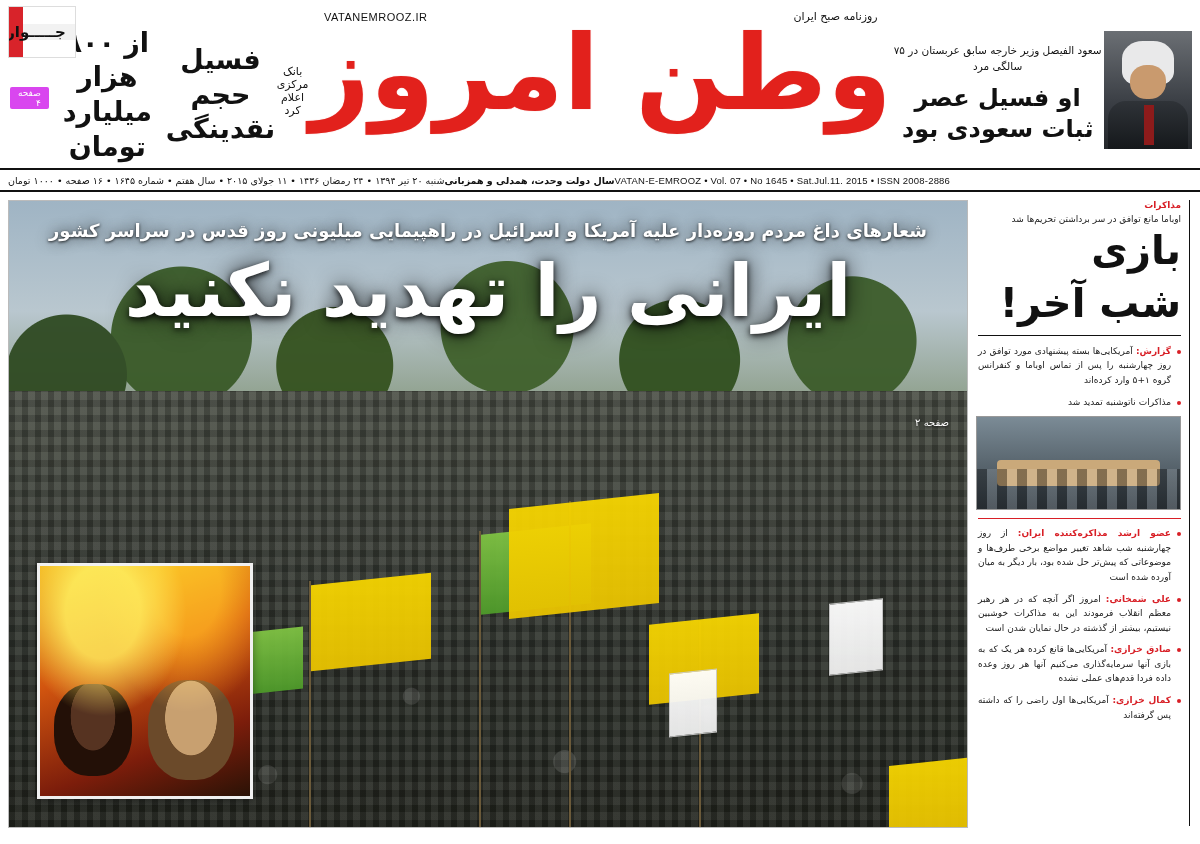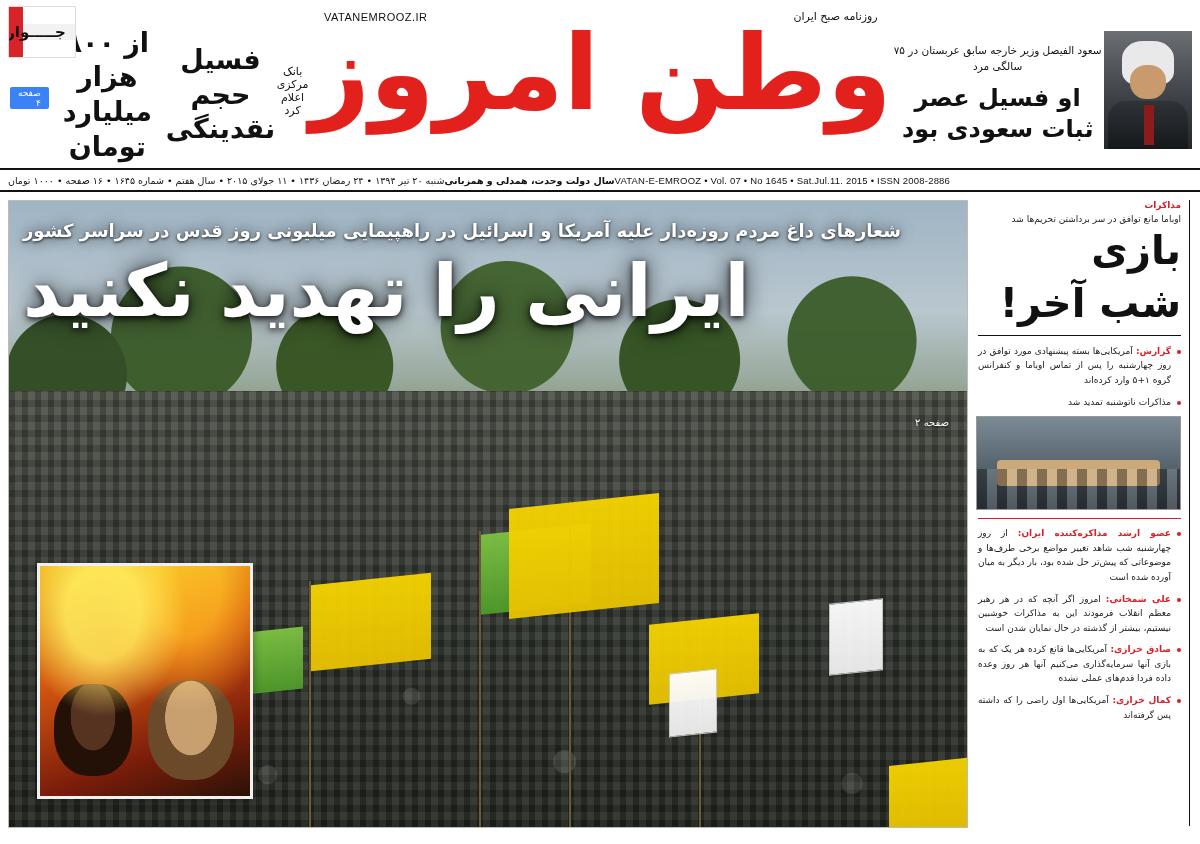--- a/index.html
+++ b/index.html
@@ -25,21 +25,21 @@
   }
   .mh-kicker{
     font-size:11px;color:#111;text-align:center;letter-spacing:0;
     margin-bottom:8px;direction:rtl;
   }
   .mh-head1{
     font-size:27px;font-weight:bold;color:#111;text-align:center;
     line-height:1.28;direction:rtl;
   }
   .mh-badge{
-    margin-top:6px;background:#3b82f6;color:#fff;font-size:9px;
+    margin-top:6px;background:#d946ef;color:#fff;font-size:9px;
     padding:1px 8px;border-radius:2px;display:inline-block;
   }
 
   .mh-center{
     flex:1 1 auto;display:flex;flex-direction:column;align-items:center;
     justify-content:flex-start;position:relative;padding-top:6px;
   }
   .mh-toprow{
     width:100%;display:flex;justify-content:space-between;align-items:center;
     font-size:11px;color:#111;padding:0 14px;box-sizing:border-box;
@@ -192,21 +192,21 @@
   }
   .poster .flame{
     position:absolute;inset:0;
     background:
       radial-gradient(ellipse at 30% 20%, rgba(255,220,80,.85) 0 18%, transparent 40%),
       radial-gradient(ellipse at 70% 10%, rgba(255,140,20,.8) 0 16%, transparent 42%);
     mix-blend-mode:screen;
   }
 
   .headline-wrap{
-    position:absolute;right:14px;top:16px;left:14px;text-align:left;
+    position:absolute;right:14px;top:16px;left:14px;text-align:center;
     direction:rtl;z-index:5;
   }
   .kicker{
     font-size:18px;color:#ffffff;font-weight:bold;line-height:1.5;
     text-shadow:0 1px 3px rgba(0,0,0,.85), 0 0 14px rgba(0,0,0,.7);
     margin-bottom:6px;
   }
   .headline{
     font-size:73px;font-weight:bold;color:#ffffff;line-height:1.12;
     text-shadow:0 2px 6px rgba(0,0,0,.9), 0 0 22px rgba(0,0,0,.8);

